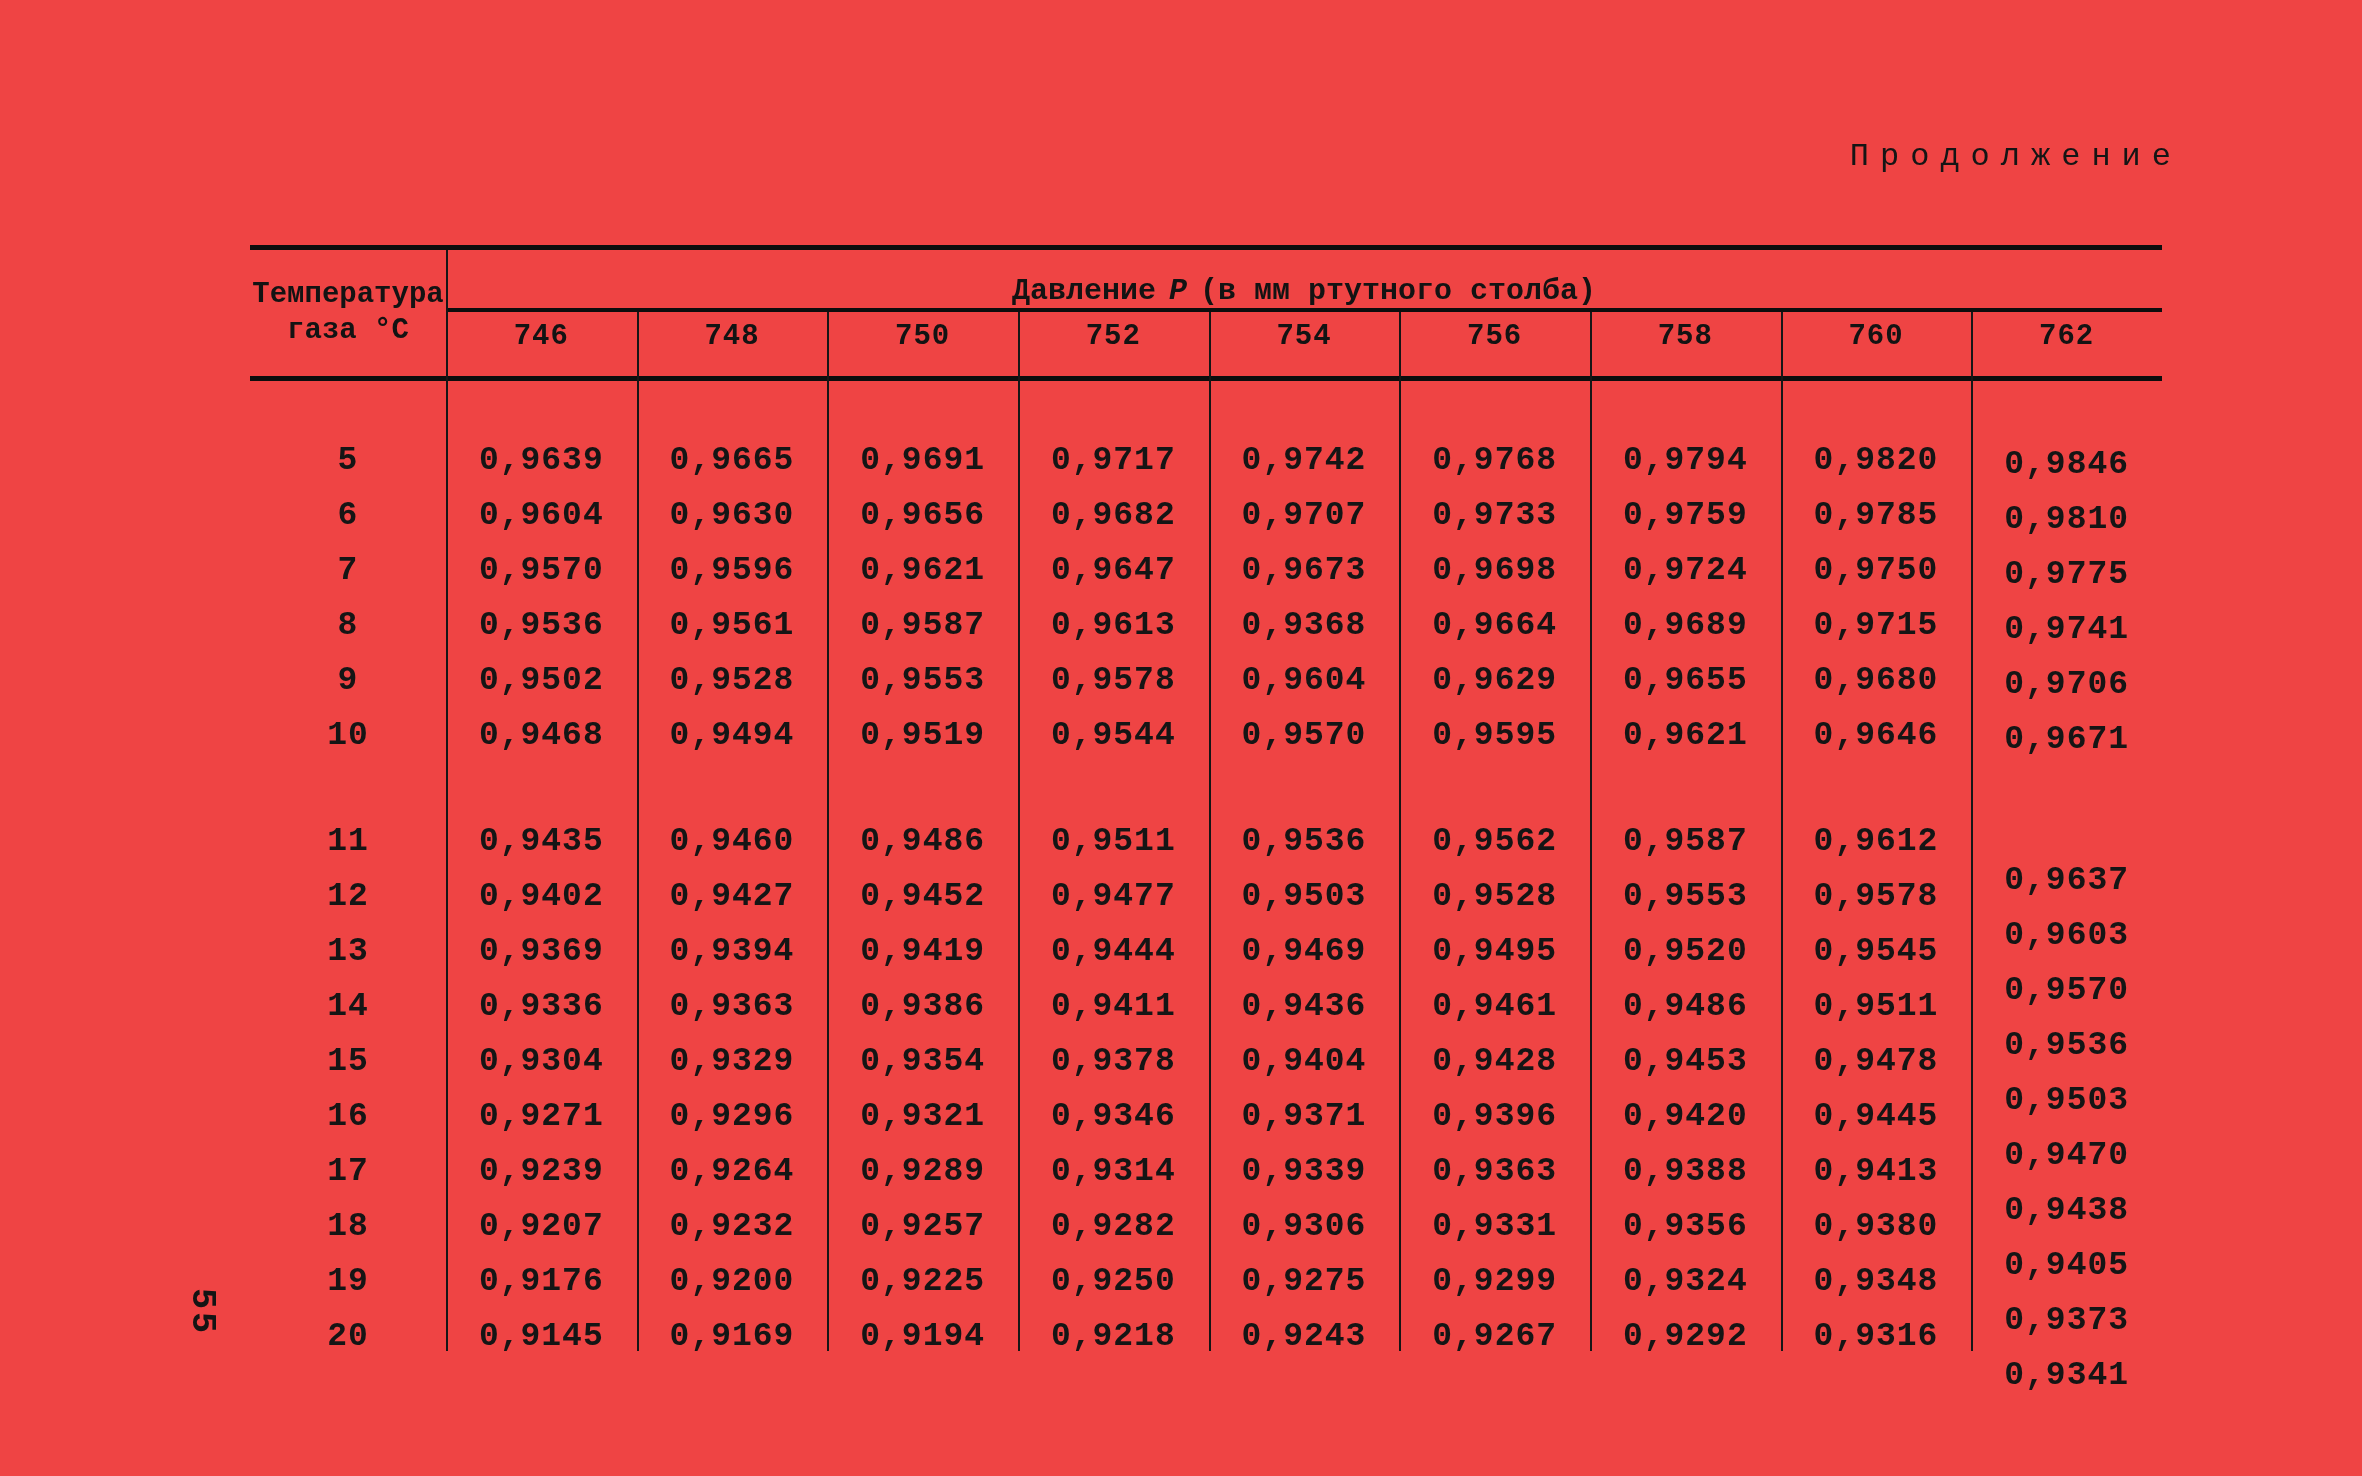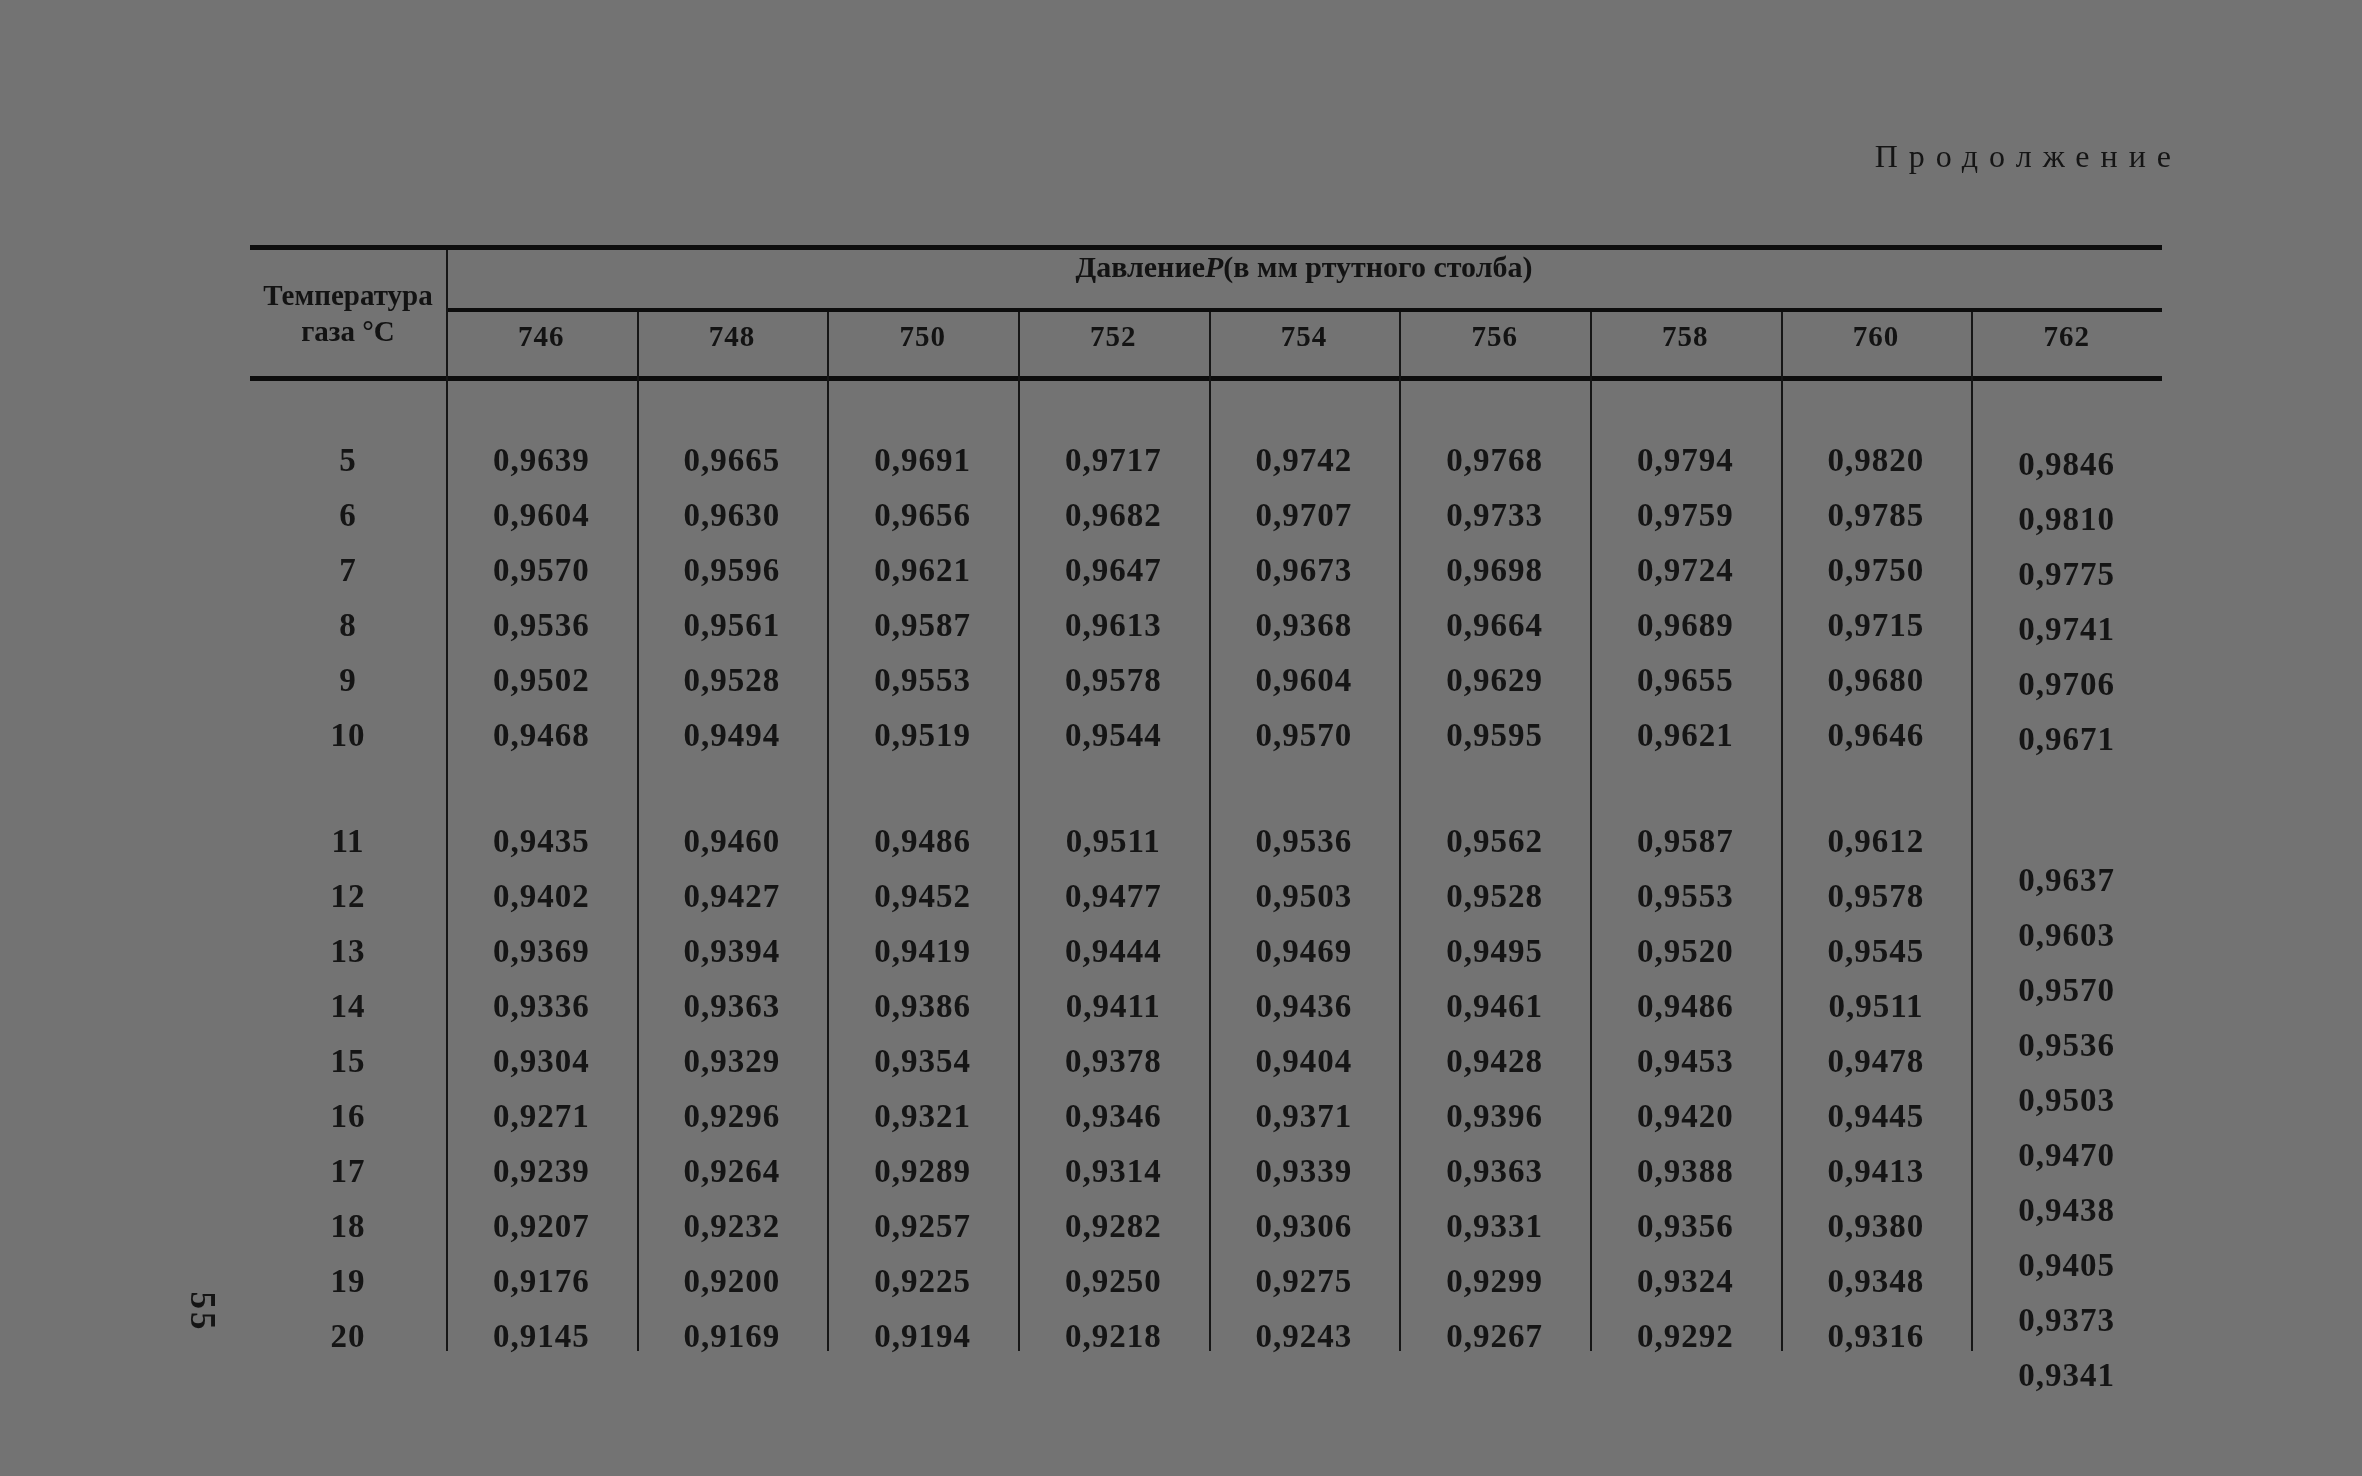--- a/index.html
+++ b/index.html
@@ -1,20 +1,20 @@
 <!DOCTYPE html>
 <html><head>
 <meta charset="utf-8">
 <style>
   html,body{margin:0;padding:0;background:#e8e8e8;}
   .sheet{
     position:relative;
     width:2362px;height:1476px;
-    background:#737373;
-    font-family:Liberation Serif, serif;
+    background:#ef4444;
+    font-family:Liberation Mono, monospace;
     color:#111;
     overflow:hidden;
   }
   
   .continuation{
     position:absolute;top:138px;right:180px;
     font-size:32px;letter-spacing:11px;font-weight:400;color:#151515;
     white-space:nowrap;
   }
   
@@ -31,21 +31,21 @@
   .rule-top{top:0;height:5px;}
   .rule-under-label{left:196px;top:63px;height:4px;}
   .rule-mid{top:131px;height:5px;}
   .temp-header{
     position:absolute;left:0;top:5px;width:196px;height:126px;
     display:flex;flex-direction:column;align-items:center;justify-content:center;
     font-size:29px;font-weight:700;line-height:1.25;text-align:center;color:#131313;
   }
   .pressure-label{
     position:absolute;left:196px;right:0;top:5px;height:58px;
-    display:flex;align-items:flex-start;justify-content:center;
+    display:flex;align-items:flex-end;justify-content:center;gap:13px;
     font-size:30px;font-weight:700;color:#131313;
   }
   .pressure-label .psym{font-style:italic;}
   .hdr-cols{
     position:absolute;left:196px;right:0;top:67px;height:48px;
     display:grid;grid-template-columns:repeat(9,1fr);
   }
   .hcell{
     display:flex;align-items:center;justify-content:center;
     font-size:29px;font-weight:700;letter-spacing:1px;color:#131313;

